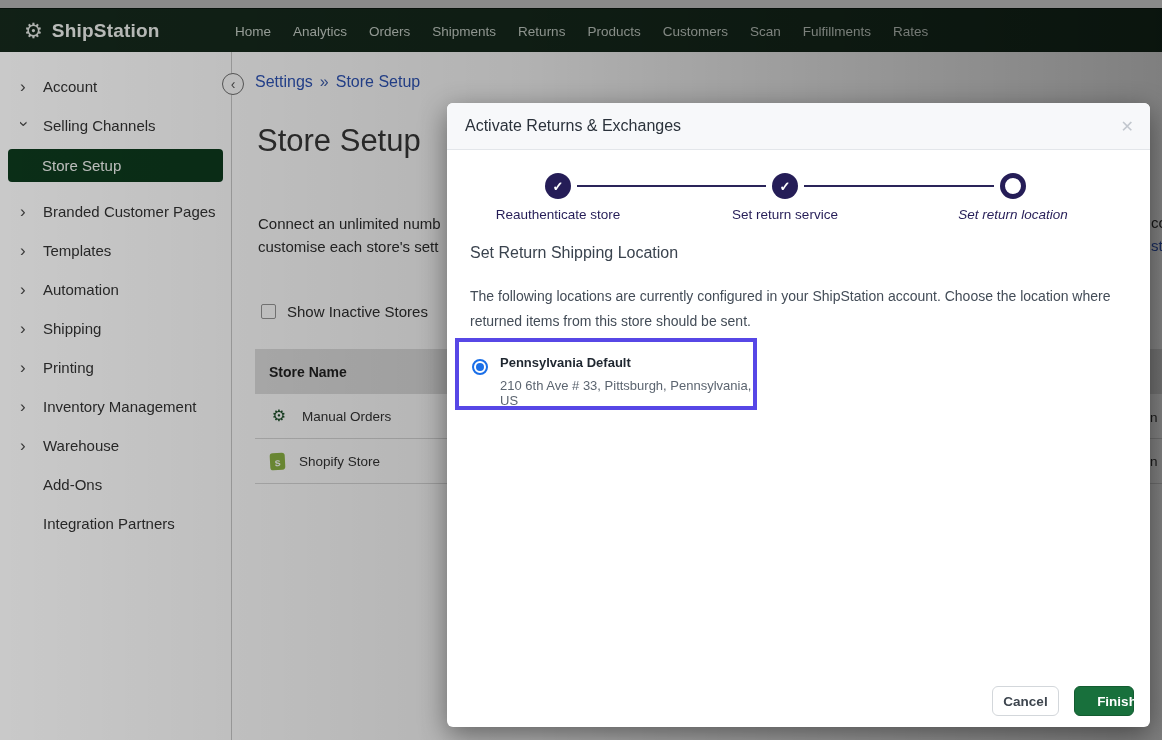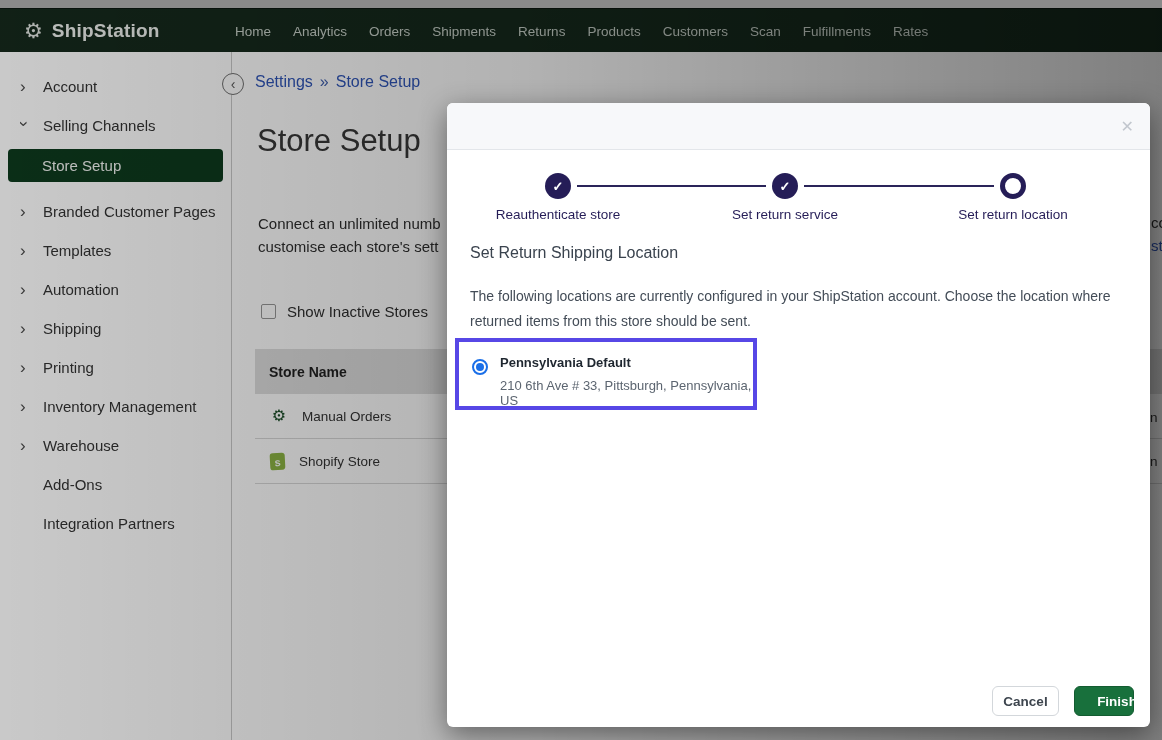--- a/index.html
+++ b/index.html
@@ -205,35 +205,36 @@
     <div class="frag frag-co">co</div>
     <div class="frag frag-st">st</div>
     <div class="frag frag-n1">n</div>
     <div class="frag frag-n2">n</div>
   </div>
 
   <div class="overlay"></div>
 
   <div class="modal">
     <div class="modal-header">
+      <div class="modal-title">Activate Returns &amp; Exchanges</div>
       <div class="modal-close">✕</div>
     </div>
 
     <div class="step-line" style="left:130px; width:189px;"></div>
     <div class="step-line" style="left:357px; width:190px;"></div>
     <div class="step-circle" style="left:98px;">
       <span>✓</span>
     </div>
     <div class="step-circle" style="left:325px;">
       <span>✓</span>
     </div>
     <div class="step-circle current" style="left:553px;"></div>
     <div class="step-label" style="left:26px;">Reauthenticate store</div>
     <div class="step-label" style="left:253px;">Set return service</div>
-    <div class="step-label" style="left:481px;">Set return location</div>
+    <div class="step-label" style="left:481px;font-style:italic;">Set return location</div>
 
     <div class="modal-heading">Set Return Shipping Location</div>
     <div class="modal-desc">The following locations are currently configured in your ShipStation account. Choose the location where returned items from this store should be sent.</div>
 
     <div class="location-option">
       <div class="radio">
         <div class="dot"></div>
       </div>
       <div class="loc-name">Pennsylvania Default</div>
       <div class="loc-addr">210 6th Ave # 33, Pittsburgh, Pennsylvania, US</div>

